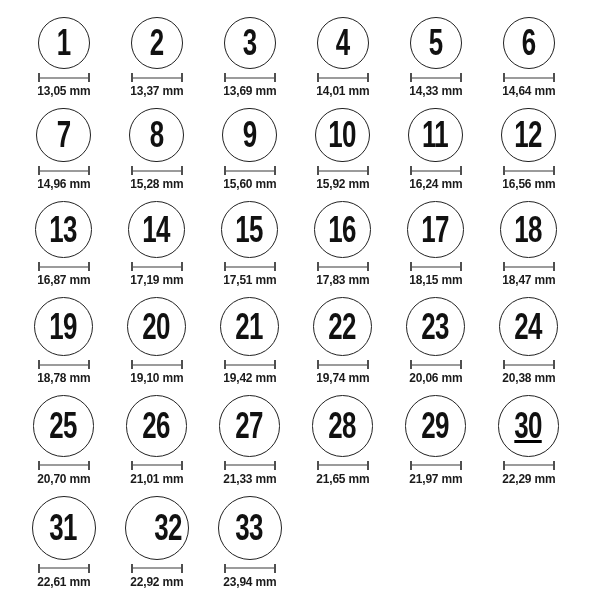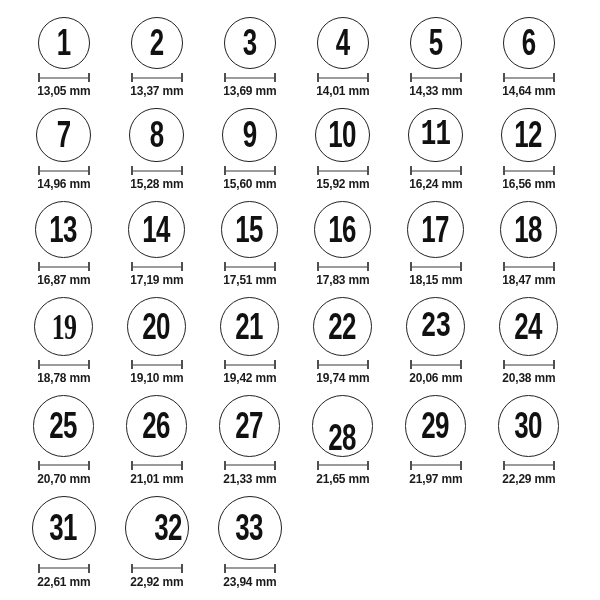--- a/index.html
+++ b/index.html
@@ -150,21 +150,21 @@
     <div class="circle" style="width: 54.4px; height: 54.4px;">
       <span class="num">10</span>
     </div>
     <div class="dim">
       <span class="dim-bar"></span>
     </div>
     <div class="label">15,92 mm</div>
   </div>
 
   <div class="cell">
-    <div class="circle" style="width: 54.4px; height: 54.4px; font-family: Liberation Mono, monospace;">
+    <div class="circle" style="width: 54.4px; height: 54.4px;">
       <span class="num">11</span>
     </div>
     <div class="dim">
       <span class="dim-bar"></span>
     </div>
     <div class="label">16,24 mm</div>
   </div>
 
   <div class="cell">
     <div class="circle" style="width: 54.4px; height: 54.4px;">
@@ -230,21 +230,21 @@
     <div class="circle" style="width: 56.8px; height: 56.8px; align-items: center;">
       <span class="num">18</span>
     </div>
     <div class="dim">
       <span class="dim-bar"></span>
     </div>
     <div class="label">18,47 mm</div>
   </div>
 
   <div class="cell">
-    <div class="circle" style="width: 59.2px; height: 59.2px; font-family: Liberation Serif, serif;">
+    <div class="circle" style="width: 59.2px; height: 59.2px;">
       <span class="num">19</span>
     </div>
     <div class="dim">
       <span class="dim-bar"></span>
     </div>
     <div class="label">18,78 mm</div>
   </div>
 
   <div class="cell">
     <div class="circle" style="width: 59.2px; height: 59.2px;">
@@ -270,21 +270,21 @@
     <div class="circle" style="width: 59.2px; height: 59.2px;">
       <span class="num">22</span>
     </div>
     <div class="dim">
       <span class="dim-bar"></span>
     </div>
     <div class="label">19,74 mm</div>
   </div>
 
   <div class="cell">
-    <div class="circle" style="width: 59.2px; height: 59.2px; font-family: Liberation Mono, monospace;">
+    <div class="circle" style="width: 59.2px; height: 59.2px;">
       <span class="num">23</span>
     </div>
     <div class="dim">
       <span class="dim-bar"></span>
     </div>
     <div class="label">20,06 mm</div>
   </div>
 
   <div class="cell">
     <div class="circle" style="width: 59.2px; height: 59.2px;">
@@ -320,41 +320,41 @@
     <div class="circle" style="width: 61.6px; height: 61.6px;">
       <span class="num">27</span>
     </div>
     <div class="dim">
       <span class="dim-bar"></span>
     </div>
     <div class="label">21,33 mm</div>
   </div>
 
   <div class="cell">
-    <div class="circle" style="width: 61.6px; height: 61.6px; align-items: flex-end;">
+    <div class="circle" style="width: 61.6px; height: 61.6px;">
       <span class="num">28</span>
     </div>
     <div class="dim">
       <span class="dim-bar"></span>
     </div>
     <div class="label">21,65 mm</div>
   </div>
 
   <div class="cell">
     <div class="circle" style="width: 61.6px; height: 61.6px;">
       <span class="num">29</span>
     </div>
     <div class="dim">
       <span class="dim-bar"></span>
     </div>
     <div class="label">21,97 mm</div>
   </div>
 
   <div class="cell">
-    <div class="circle" style="width: 61.6px; height: 61.6px;">
+    <div class="circle" style="width: 61.6px; height: 61.6px; text-decoration: underline;">
       <span class="num">30</span>
     </div>
     <div class="dim">
       <span class="dim-bar"></span>
     </div>
     <div class="label">22,29 mm</div>
   </div>
 
   <div class="cell">
     <div class="circle" style="width: 64px; height: 64px;">

